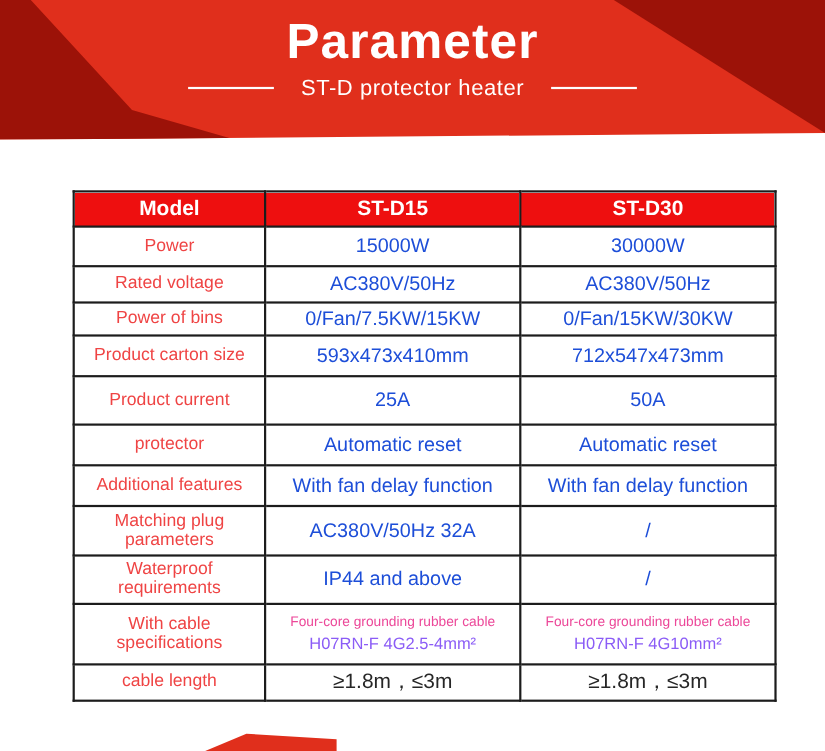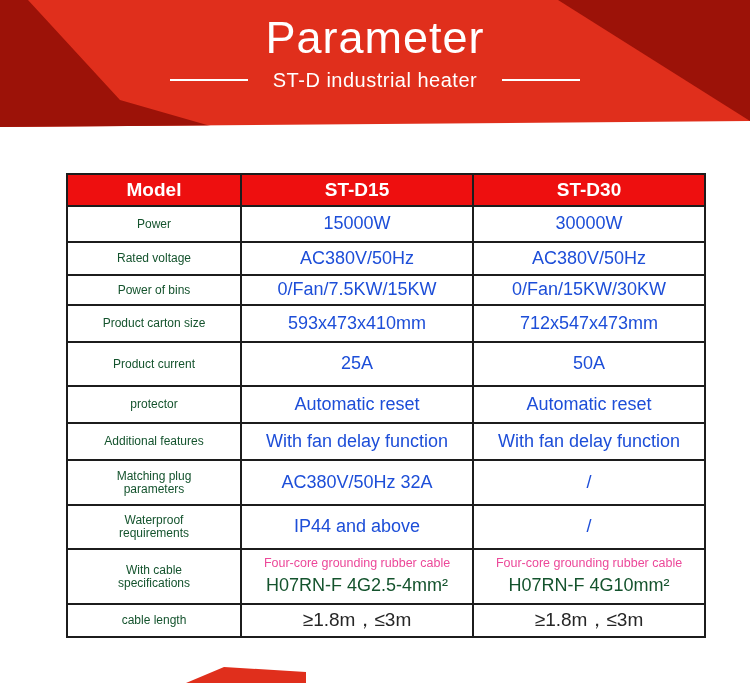--- a/index.html
+++ b/index.html
@@ -9,21 +9,21 @@
   
   .banner{
     position:absolute;left:0;top:0;width:750px;height:127px;
     background:#e02f1c;
     clip-path:polygon(0 0,750px 0,750px 121px,0 127px);
   }
   .banner svg{position:absolute;left:0;top:0;display:block;}
   .banner-title{
     position:absolute;top:12px;left:0;right:0;
     text-align:center;color:#ffffff;
-    font-size:45px;font-weight:400;letter-spacing:1px;
+    font-size:45px;font-weight:700;letter-spacing:1px;
   }
   .subtitle-row{
     position:absolute;top:67px;left:0;right:0;height:26px;
     display:flex;align-items:center;justify-content:center;gap:25px;
   }
   .subtitle-rule{width:78px;height:2px;background:#ffffff;}
   .banner-subtitle{color:#ffffff;font-size:20px;font-weight:400;letter-spacing:0.5px;}
 
   
   .table-wrap{position:absolute;left:66px;top:173px;}
@@ -42,43 +42,43 @@
   tbody tr:nth-child(3){height:30px;padding-left:48px;}
   tbody tr:nth-child(4){height:37px;}
   tbody tr:nth-child(5){height:44px;}
   tbody tr:nth-child(6){height:37px;}
   tbody tr:nth-child(7){height:37px;}
   tbody tr:nth-child(8){height:45px;}
   tbody tr:nth-child(9){height:44px;}
   tbody tr:nth-child(10){height:55px;}
   tbody tr:nth-child(11){height:33px;}
   th.hdr{background:#ee0f0f;color:#ffffff;font-size:19px;font-weight:700;}
-  td.lbl{font-size:12px;color:#14532d;white-space:pre-line;line-height:1.05;}
+  td.lbl{font-size:16px;color:#ef4444;white-space:pre-line;line-height:1.05;}
   td.val{font-size:18px;color:#1d4ed8;line-height:1.1;}
   td.val-cable{font-size:19px;color:#262626;}
   .cell-small{display:block;font-size:12.5px;color:#ec4899;margin-bottom:5px;}
-  .cell-main{display:block;font-size:18px;color:#14532d;}
+  .cell-main{display:block;font-size:15px;color:#8b5cf6;}
 
   
   .bottom-accent{position:absolute;left:0;bottom:0;}
 </style>
 </head>
 <body>
 
 <div class="page">
 
   <div class="banner">
     <svg width="750" height="127" viewBox="0 0 750 127">
       <polygon points="0,0 28,0 120,100 214,127 0,127" fill="#9c1208"></polygon>
       <polygon points="558,0 750,0 750,121" fill="#9c1208"></polygon>
     </svg>
     <div class="banner-title">Parameter</div>
     <div class="subtitle-row">
       <span class="subtitle-rule"></span>
-      <span class="banner-subtitle">ST-D industrial heater</span>
+      <span class="banner-subtitle">ST-D protector heater</span>
       <span class="subtitle-rule"></span>
     </div>
   </div>
 
   <div class="table-wrap">
     <table class="spec">
       <colgroup>
           <col class="c1">
           <col class="c2">
           <col class="c3">

